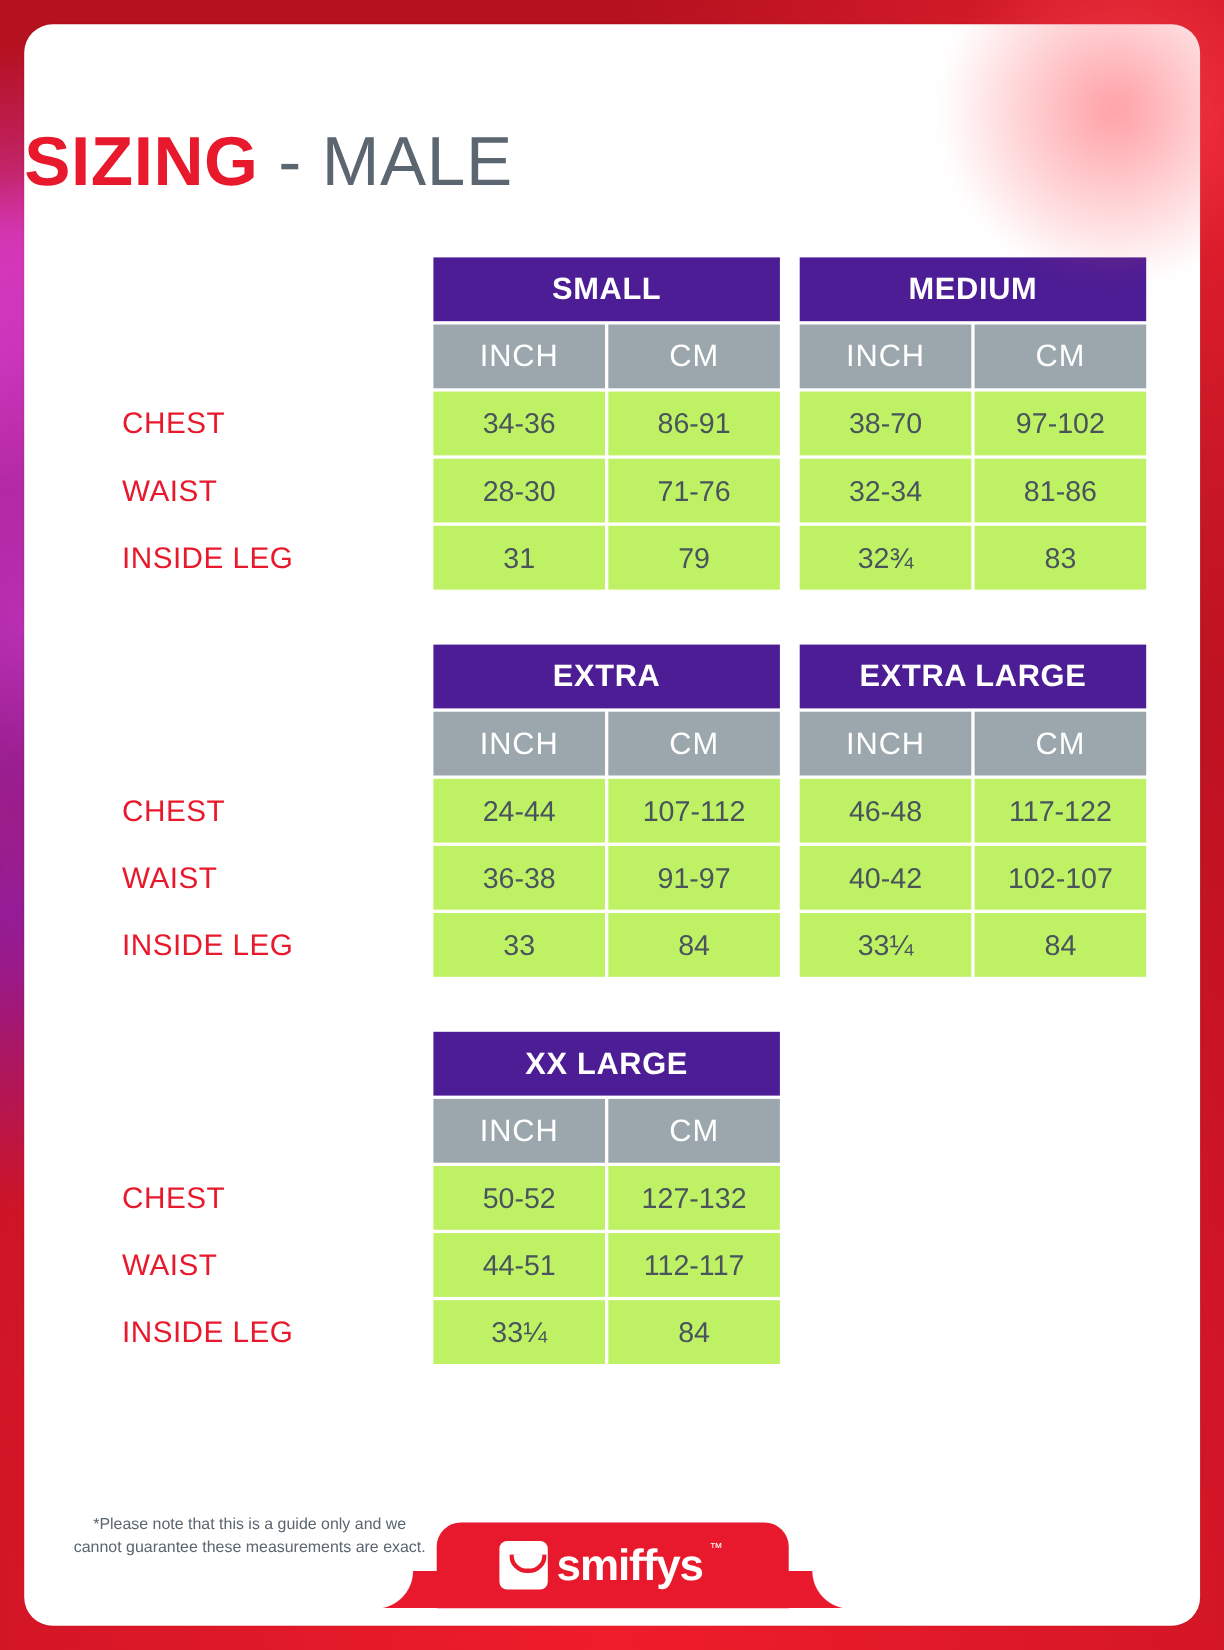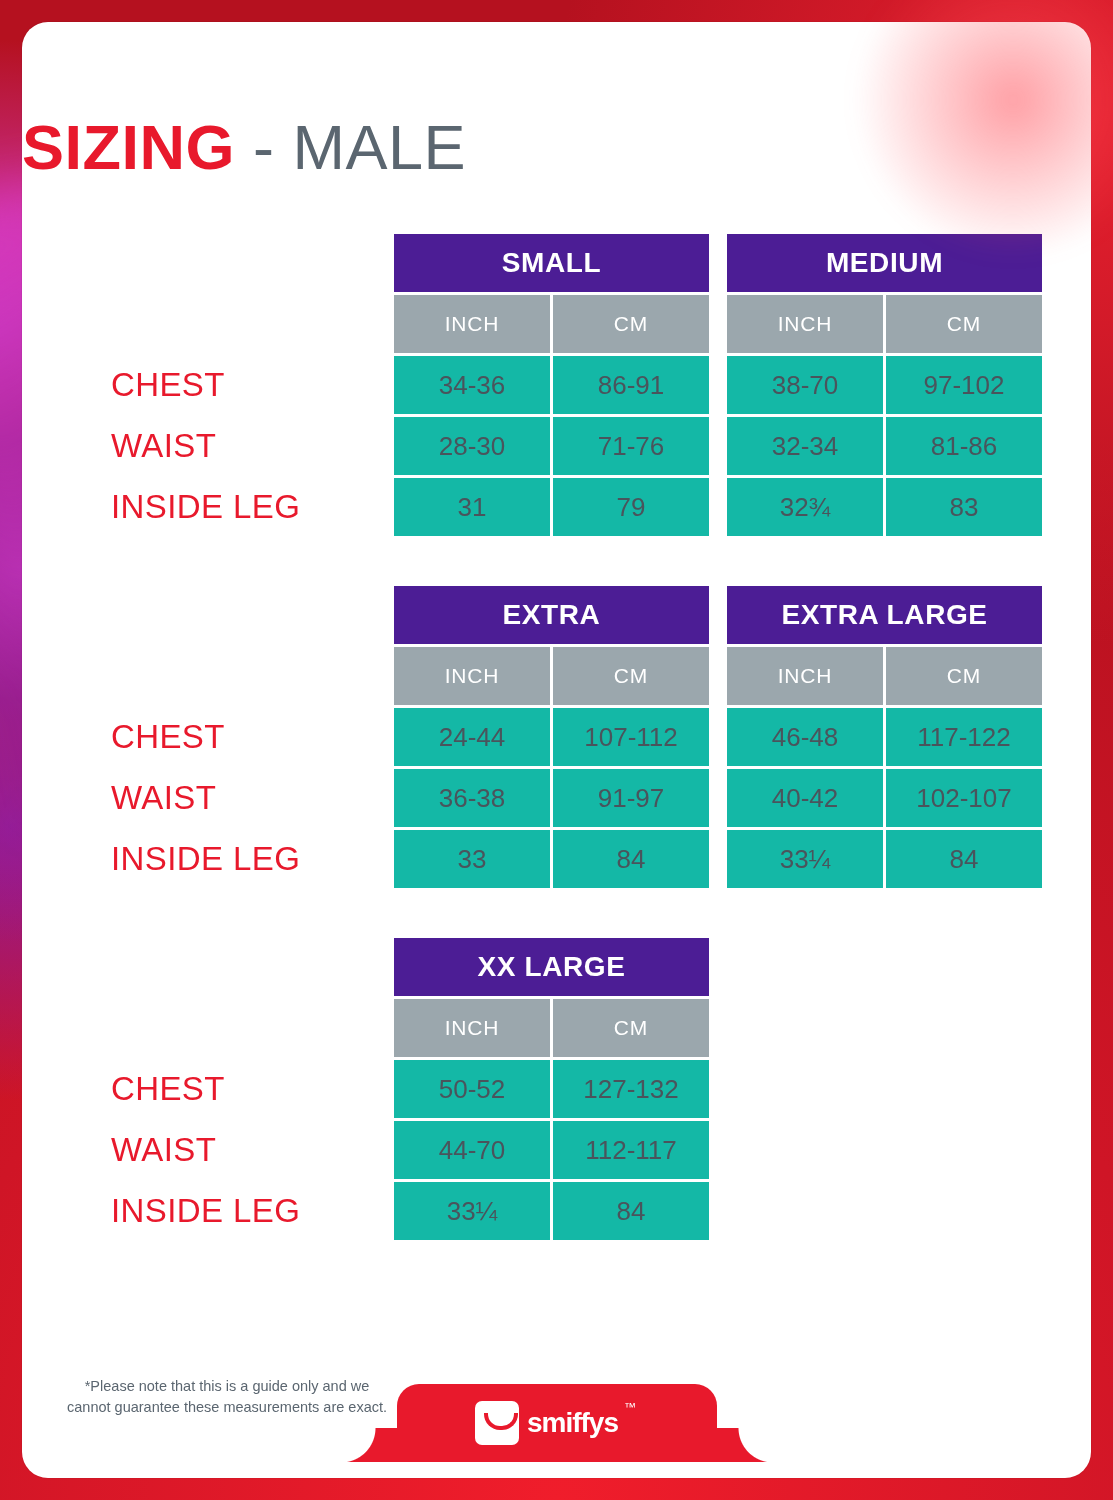--- a/index.html
+++ b/index.html
@@ -83,21 +83,21 @@
   }
   table.sizing td, table.sizing th {
     padding: 0;
     margin: 0;
   }
   .rowlabel {
     width: 280px;
     text-align: left;
     padding-left: 40px !important;
     color: #e8192c;
-    font-size: 33px;
+    font-size: 27px;
     font-weight: normal;
     letter-spacing: 0.4px;
     background: transparent;
     height: 58px;
     vertical-align: middle;
     white-space: nowrap;
   }
   .spacer-cell {
     width: 12px;
     background: transparent;
@@ -108,28 +108,28 @@
     font-size: 28px;
     font-weight: bold;
     text-align: center;
     height: 50px;
     letter-spacing: 0.6px;
     vertical-align: middle;
   }
   .unit-head {
     background: #9ba7ad;
     color: #ffffff;
-    font-size: 21px;
+    font-size: 28px;
     text-align: center;
     height: 52px;
     letter-spacing: 0.8px;
     vertical-align: middle;
   }
   .val {
-    background: #14b8a6;
+    background: #bef264;
     color: #4a545c;
     font-size: 26px;
     text-align: center;
     height: 58px;
     vertical-align: middle;
   }
   .col-u { width: 156px; }
   .blank { background: transparent; }
 
   .footer {
@@ -193,21 +193,21 @@
     left: 9px;
     top: 12px;
     width: 26px;
     height: 13px;
     border: 4px solid #e8192c;
     border-top: 0;
     border-radius: 0 0 16px 16px;
   }
   .logo-text {
     color: #ffffff;
-    font-size: 28px;
+    font-size: 40px;
     font-weight: bold;
     letter-spacing: -1px;
     position: relative;
   }
   .logo-tm {
     color: #ffffff;
     font-size: 12px;
     position: relative;
     top: -16px;
     left: -2px;
@@ -338,21 +338,21 @@
           <tr>
             <td class="rowlabel">CHEST</td>
             <td class="val">50-52</td>
             <td class="val">127-132</td>
             <td class="spacer-cell"></td>
             <td class="col-u blank"></td>
             <td class="col-u blank"></td>
           </tr>
           <tr>
             <td class="rowlabel">WAIST</td>
-            <td class="val">44-70</td>
+            <td class="val">44-51</td>
             <td class="val">112-117</td>
             <td class="spacer-cell"></td>
             <td class="col-u blank"></td>
             <td class="col-u blank"></td>
           </tr>
           <tr>
             <td class="rowlabel">INSIDE LEG</td>
             <td class="val">33¼</td>
             <td class="val">84</td>
             <td class="spacer-cell"></td>

